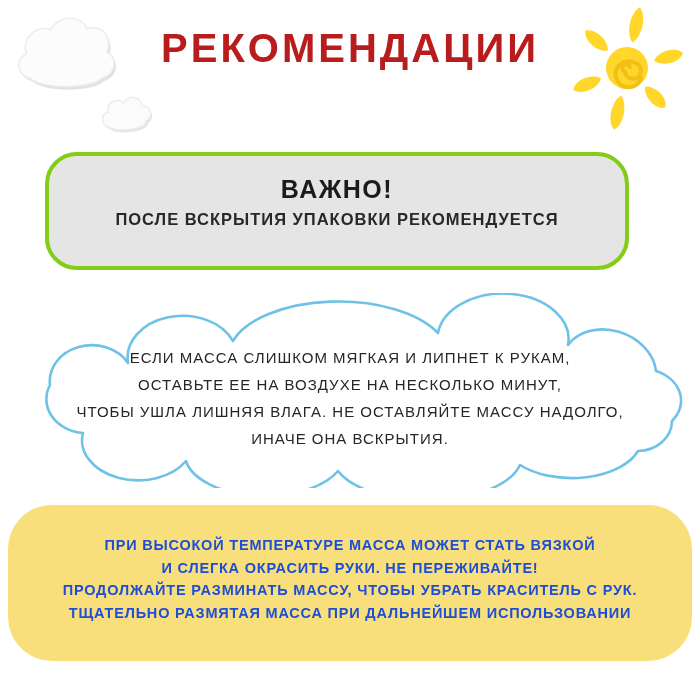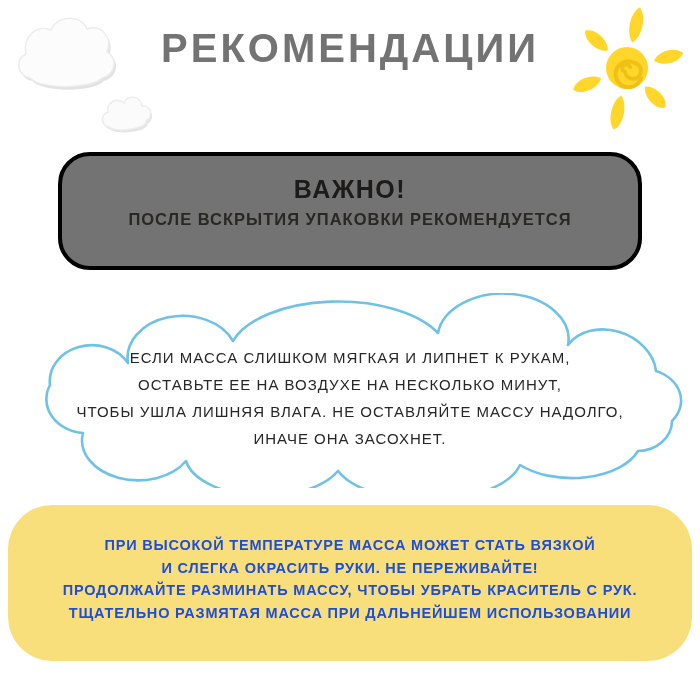--- a/index.html
+++ b/index.html
@@ -17,37 +17,37 @@
   .title {
     position: absolute;
     top: 26px;
     left: 0;
     width: 700px;
     margin: 0;
     text-align: center;
     font-size: 40px;
     font-weight: 700;
     letter-spacing: 3px;
-    color: #737373;
+    color: #b91c1c;
   }
   .decor { position: absolute; }
   .decor-cloud-big   { left: 12px;  top: 10px;  width: 106px; height: 84px; }
   .decor-cloud-small { left: 98px;  top: 90px;  width: 56px;  height: 46px; }
   .decor-sun         { left: 552px; top: 0px;   width: 148px; height: 140px; }
 
   
   .important-box {
     position: absolute;
-    left: 58px;
+    left: 45px;
     top: 152px;
     width: 584px;
     height: 118px;
     box-sizing: border-box;
-    background: #737373;
-    border: 4px solid #000000;
+    background: #e5e5e5;
+    border: 4px solid #84cc16;
     border-radius: 32px;
     text-align: center;
     padding-top: 17px;
   }
   .imp-heading {
     font-size: 25px;
     font-weight: 700;
     letter-spacing: 1.5px;
     line-height: 32px;
     color: #1c1b19;
@@ -154,21 +154,21 @@
                A 95 45 0 0 1 330 178
                A 80 42 0 0 1 178 168
                A 56 40 0 0 1 75 140
                A 40 34 0 0 1 42 92
                A 42 36 0 0 1 120 70 Z" fill="#ffffff" stroke="#6fc2e7" stroke-width="2.6" stroke-linejoin="round"></path>
     </svg>
     <div class="cloud-text">
       <div class="cloud-line">ЕСЛИ МАССА СЛИШКОМ МЯГКАЯ И ЛИПНЕТ К РУКАМ,</div>
       <div class="cloud-line">ОСТАВЬТЕ ЕЕ НА ВОЗДУХЕ НА НЕСКОЛЬКО МИНУТ,</div>
       <div class="cloud-line">ЧТОБЫ УШЛА ЛИШНЯЯ ВЛАГА. НЕ ОСТАВЛЯЙТЕ МАССУ НАДОЛГО,</div>
-      <div class="cloud-line">ИНАЧЕ ОНА ЗАСОХНЕТ.</div>
+      <div class="cloud-line">ИНАЧЕ ОНА ВСКРЫТИЯ.</div>
     </div>
   </div>
 
   <section class="warning-box">
     <div class="warn-line">ПРИ ВЫСОКОЙ ТЕМПЕРАТУРЕ МАССА МОЖЕТ СТАТЬ ВЯЗКОЙ</div>
     <div class="warn-line">И СЛЕГКА ОКРАСИТЬ РУКИ. НЕ ПЕРЕЖИВАЙТЕ!</div>
     <div class="warn-line">ПРОДОЛЖАЙТЕ РАЗМИНАТЬ МАССУ, ЧТОБЫ УБРАТЬ КРАСИТЕЛЬ С РУК.</div>
     <div class="warn-line">ТЩАТЕЛЬНО РАЗМЯТАЯ МАССА ПРИ ДАЛЬНЕЙШЕМ ИСПОЛЬЗОВАНИИ</div>
   </section>
 

